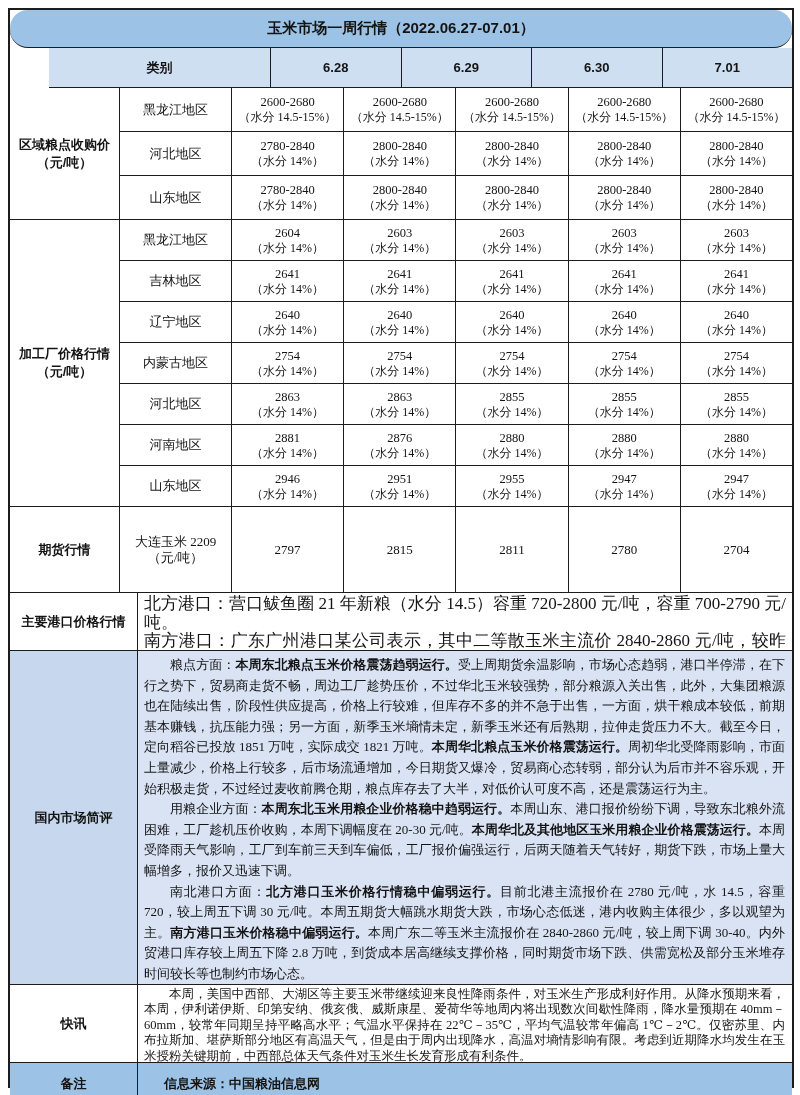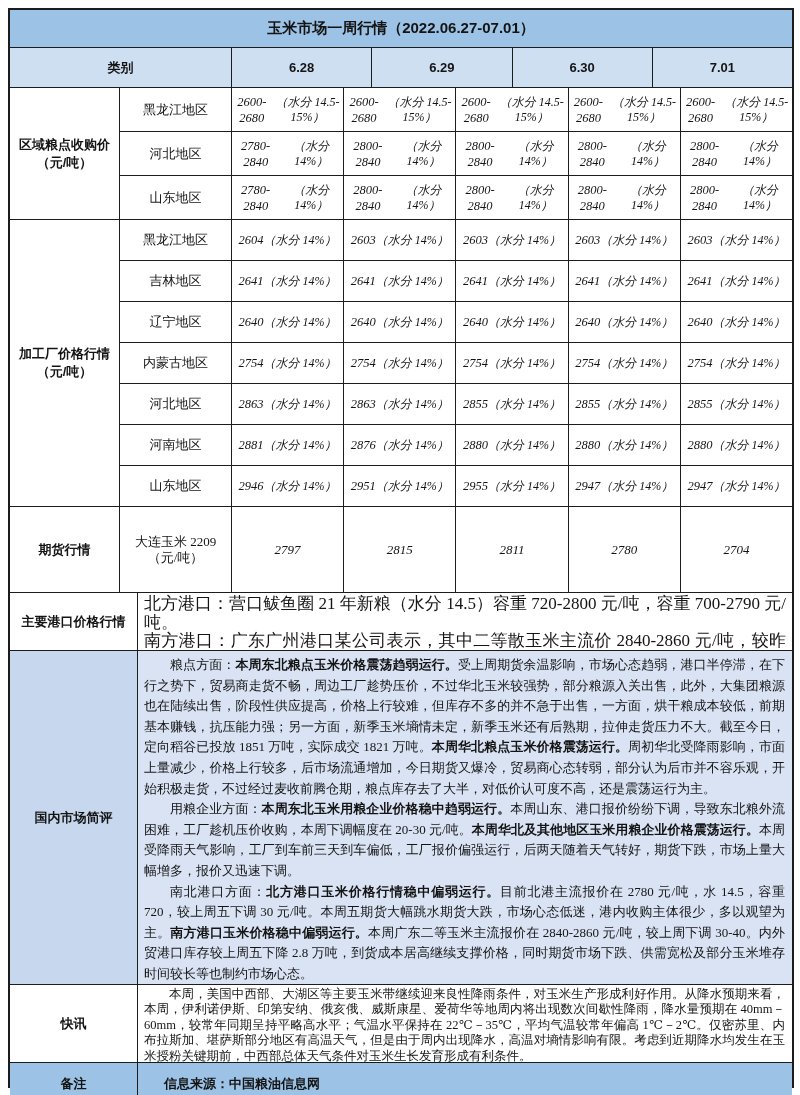--- a/index.html
+++ b/index.html
@@ -2,40 +2,40 @@
 <html><head>
 <meta charset="utf-8">
 <style>
   * { margin:0; padding:0; box-sizing:border-box; }
   html,body { width:800px; height:1095px; background:#ffffff; }
   body { font-family:"Liberation Serif","DejaVu Serif",serif; color:#141414; position:relative; }
   .tbl { position:absolute; left:8px; top:8px; width:786px; height:1080px; border:2px solid #1c1c1c; background:#fff; }
 
   .trow { display:flex; border-bottom:1px solid #1c1c1c; }
   .title-row { height:38px; align-items:center; justify-content:center; background:#9cc2e5;
-               font-family:"Liberation Sans","DejaVu Sans",sans-serif; font-weight:bold; font-size:15px; }
+               font-family:"Liberation Sans","DejaVu Sans",sans-serif; font-weight:bold; font-size:15px;border-radius:18px; }
   .header-row { height:40px; background:#cfdff2; font-family:"Liberation Sans","DejaVu Sans",sans-serif;
-                font-weight:bold; font-size:13px; }
+                font-weight:bold; font-size:13px;margin-left:39px; }
   .header-row .hcell { display:flex; align-items:center; justify-content:center; border-right:1px solid #1c1c1c; }
   .header-row .hcell:last-child { border-right:none; }
   .hcat { width:222px; }
   .hdate { flex:1; }
 
   .sec { display:flex; border-bottom:1px solid #1c1c1c; }
   .sec:last-child { border-bottom:none; }
   .sec-label { width:110px; border-right:1px solid #1c1c1c; display:flex; flex-direction:column;
                align-items:center; justify-content:center; text-align:center;
                font-family:"Liberation Sans","DejaVu Sans",sans-serif; font-weight:bold; font-size:13px; line-height:18px; }
   .sec-rows { flex:1; display:flex; flex-direction:column; }
   .drow { display:flex; border-bottom:1px solid #1c1c1c; flex:1; }
   .drow:last-child { border-bottom:none; }
   .sub { width:112px; border-right:1px solid #1c1c1c; display:flex; flex-direction:column;
          align-items:center; justify-content:center; text-align:center; font-size:13px; line-height:16px; }
-  .val { flex:1; border-right:1px solid #1c1c1c; display:flex; 
-         align-items:center; justify-content:center; text-align:center;font-style:italic; }
+  .val { flex:1; border-right:1px solid #1c1c1c; display:flex; flex-direction:column;
+         align-items:center; justify-content:center; text-align:center; }
   .val:last-child { border-right:none; }
   .val .p { font-size:12.5px; line-height:16px; }
   .val .n { font-size:12px; line-height:15px; }
   .s1 { height:132px; } .s1 .drow { height:44px; }
   .s2 { height:287px; } .s2 .drow { height:41px; }
   .s3 { height:86px; }  .s3 .drow { height:43px; }
   .s3 .val .p { font-size:13px; }
 
   .bsec .sec-label { width:128px; }
   .bbody { flex:1; overflow:hidden; }

